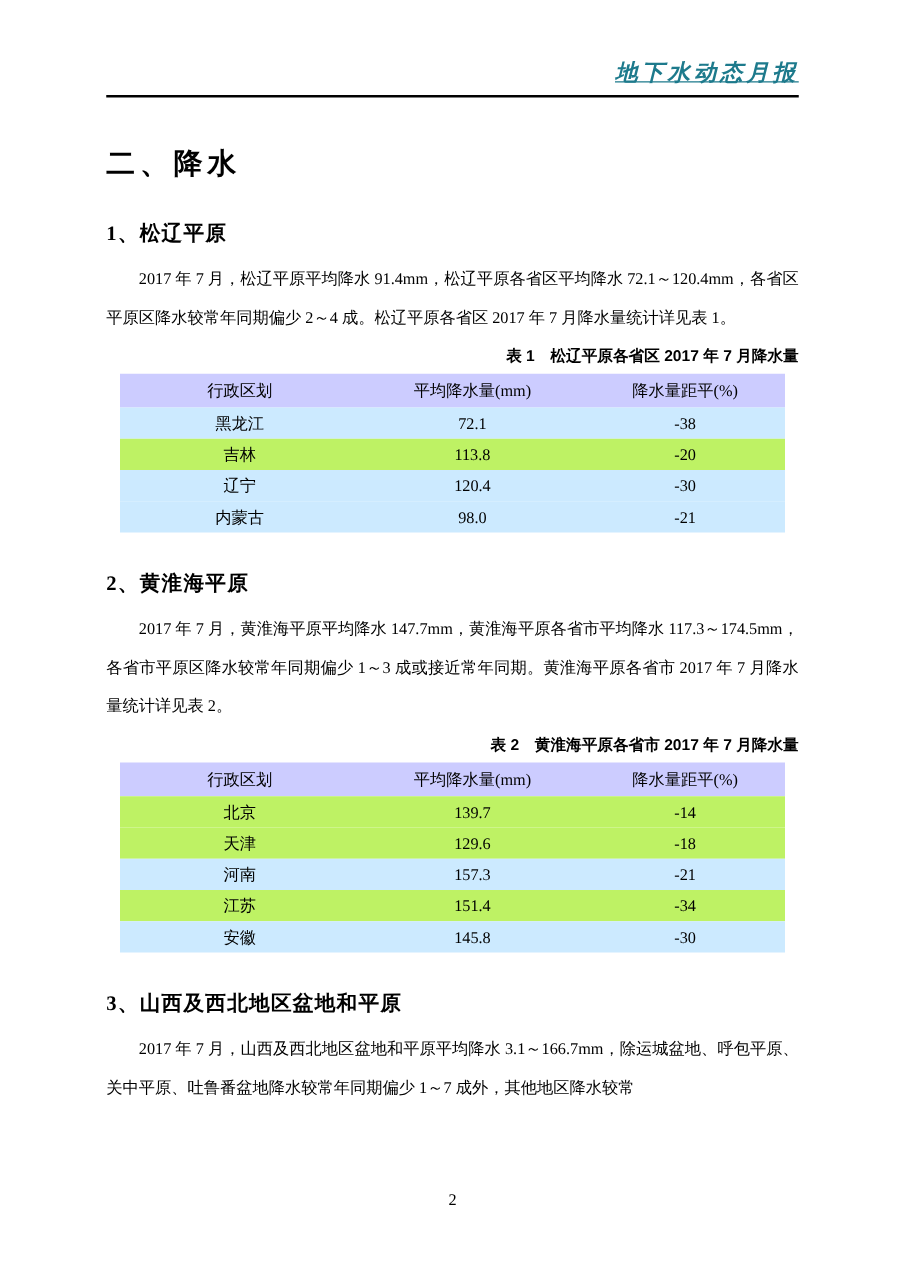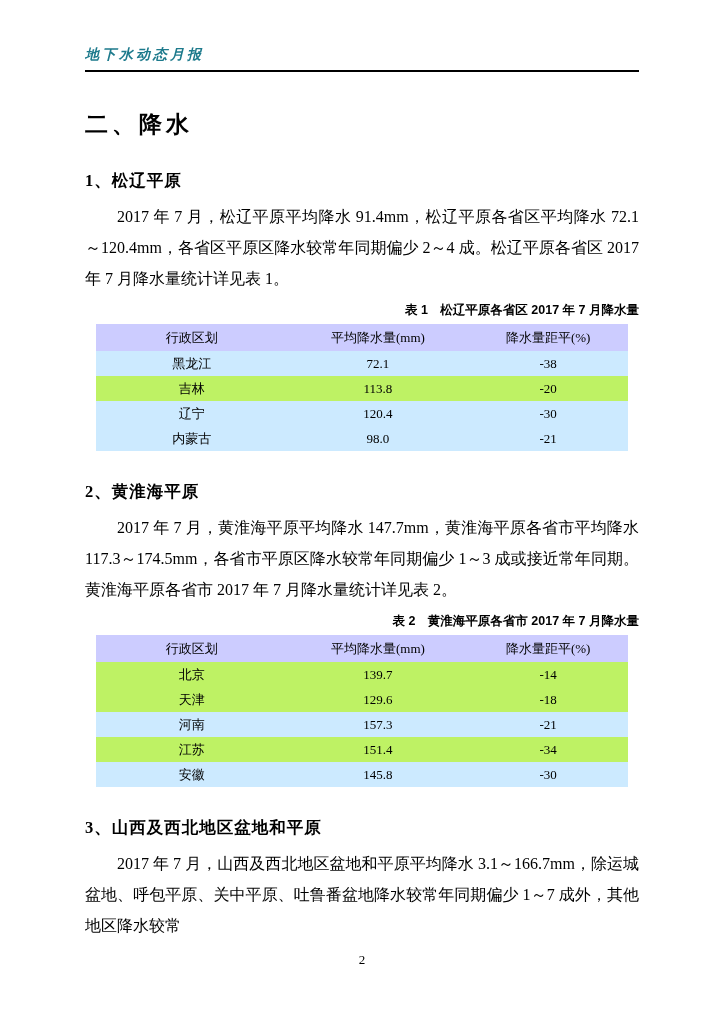--- a/index.html
+++ b/index.html
@@ -9,46 +9,47 @@
     height: 1024px;
     margin: 0 auto;
     background: #ffffff;
     box-sizing: border-box;
     padding: 46px 85px 0 85px;
     font-family: "Liberation Serif", "DejaVu Serif", serif;
     color: #000000;
     overflow: hidden;
   }
   .doc-header-title {
-    text-align: left;
-    font-size: 14px;
+    text-align: right;
+    font-size: 18px;
     font-weight: bold;
     font-style: italic;
     letter-spacing: 3px;
     color: var(--header-title, #1d7a8c);
     padding-bottom: 6px;
+    text-decoration: underline;
   }
   .doc-header-rule {
     border-bottom: 2px solid var(--header-rule, #000000);
     height: 0;
   }
   .section-title {
     font-size: 23px;
     font-weight: bold;
     letter-spacing: 4px;
     margin: 37px 0 0 0;
   }
   .sub-title {
     font-size: 16.5px;
     font-weight: bold;
     letter-spacing: 1px;
     margin: 30px 0 0 0;
   }
   .body-par {
-    font-size: 16px;
+    font-size: 13px;
     line-height: 31px;
     text-align: justify;
     text-indent: 2em;
     margin: 9px 0 0 0;
   }
   .table-caption {
     font-family: "Liberation Sans", "DejaVu Sans", sans-serif;
     font-size: 12.5px;
     font-weight: bold;
     text-align: right;

